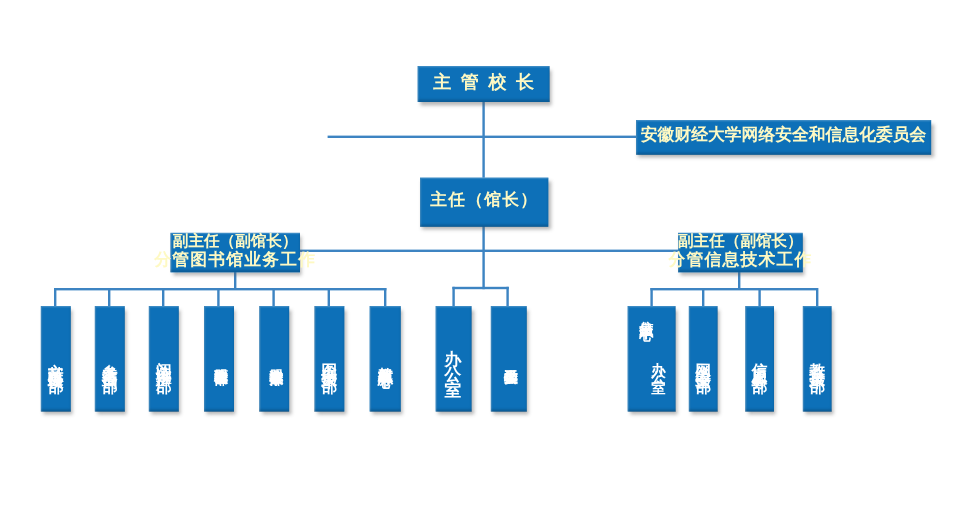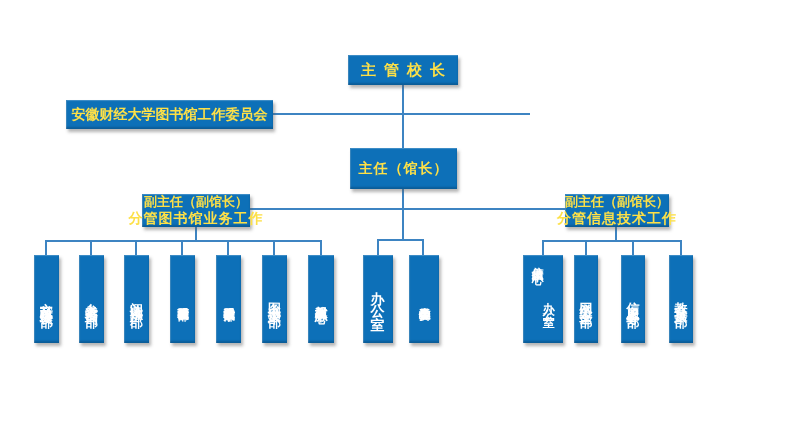--- a/index.html
+++ b/index.html
@@ -11,30 +11,31 @@
     font-family:"Liberation Sans","DejaVu Sans",sans-serif;
   }
   
   .hline,.vline{position:absolute;background:#3d84c2;}
   .hline{height:2px;}
   .vline{width:2px;}
   
   .node{
     position:absolute;
     background:#0d70b8;
-    color:#fde047;
+    color:#fef9c3;
     font-weight:bold;
     display:flex;
     align-items:center;
     justify-content:center;
     text-align:center;
     box-sizing:border-box;
     box-shadow:2px 3px 3px rgba(90,90,90,0.45), inset 0 -2px 2px rgba(0,0,0,0.18), inset 1px 1px 1px rgba(255,255,255,0.22);
     line-height:1.15;
     white-space:nowrap;
+    font-family:Liberation Mono, monospace;
   }
   .node .stack{display:flex;flex-direction:column;align-items:center;}
   .dep-title{font-size:13px;letter-spacing:0px;}
   .dep-sub{font-size:14px;letter-spacing:1px;}
   
   .dept{
     position:absolute;
     top:255px;height:88px;
     background:#0d70b8;color:#ffffff;
     display:flex;align-items:center;justify-content:center;
@@ -84,24 +85,24 @@
   <div class="hline" style="left:542px;top:240px;width:139px"></div>
   <div class="vline" style="left:542px;top:240px;height:15px"></div>
   <div class="vline" style="left:585px;top:240px;height:15px"></div>
   <div class="vline" style="left:632px;top:240px;height:15px"></div>
   <div class="vline" style="left:680px;top:240px;height:15px"></div>
 
   <div class="node" style="left:348px;top:55px;width:110px;height:30px;font-size:15px;letter-spacing:8px;padding-left:8px">
     <span>主管校长</span>
   </div>
 
-  <div class="node" style="left:66px;top:100px;width:207px;height:29px;font-size:14px">
-    <span>安徽财经大学图书馆工作委员会</span>
+
+  <div class="node" style="left:530px;top:100px;width:246px;height:29px;font-size:14px">
+    <span>安徽财经大学网络安全和信息化委员会</span>
   </div>
-
 
   <div class="node" style="left:350px;top:148px;width:107px;height:41px;font-size:14px;letter-spacing:1px">
     <span>主任（馆长）</span>
   </div>
 
   <div class="node" style="left:142px;top:194px;width:108px;height:33px">
     <div class="stack">
       <span class="dep-title">副主任（副馆长）</span>
       <span class="dep-sub">分管图书馆业务工作</span>
     </div>

